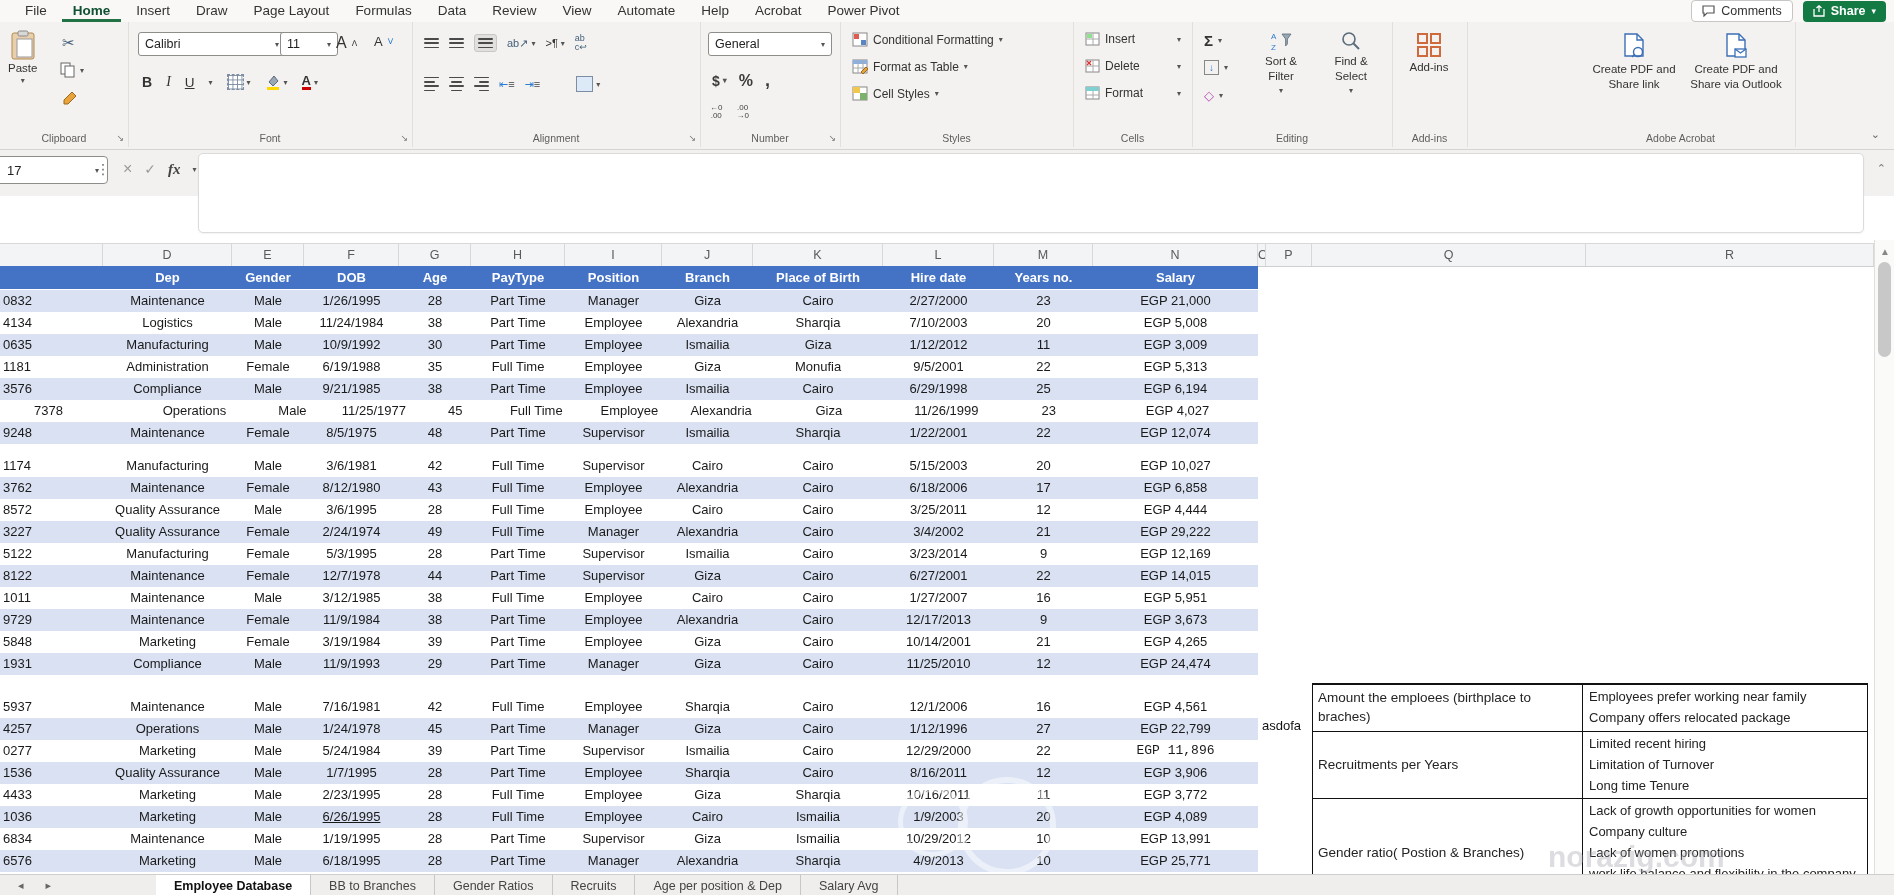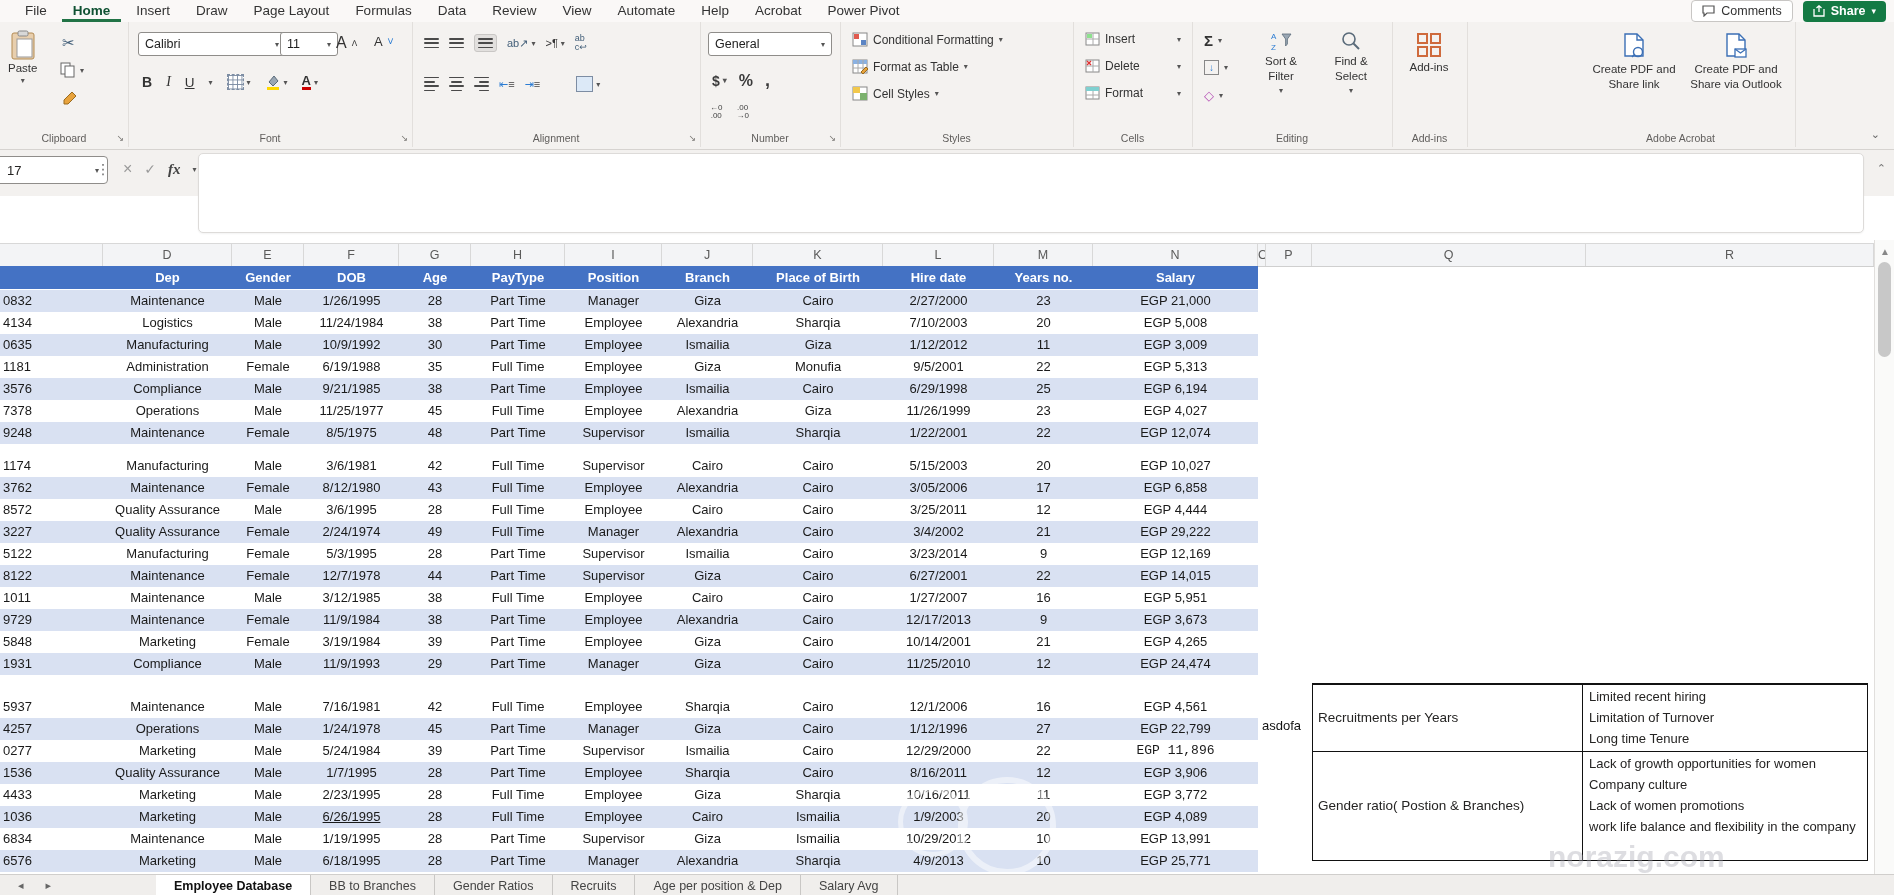--- a/index.html
+++ b/index.html
@@ -553,21 +553,21 @@
           <div class="ecell" style="width: 72px;">38</div>
           <div class="ecell" style="width: 94px;">Part Time</div>
           <div class="ecell" style="width: 97px;">Employee</div>
           <div class="ecell" style="width: 91px;">Ismailia</div>
           <div class="ecell" style="width: 130px;">Cairo</div>
           <div class="ecell" style="width: 111px;">6/29/1998</div>
           <div class="ecell" style="width: 99px;">25</div>
           <div class="ecell" style="width: 165px;">EGP 6,194</div>
         </div>
         <div class="erow">
-          <div class="ecell cid" style="width: 103px;">7378</div>
+          <div class="ecell cid" style="width: 103px; margin-left: 31px;">7378</div>
           <div class="ecell" style="width: 129px;">Operations</div>
           <div class="ecell" style="width: 72px;">Male</div>
           <div class="ecell" style="width: 95px;">11/25/1977</div>
           <div class="ecell" style="width: 72px;">45</div>
           <div class="ecell" style="width: 94px;">Full Time</div>
           <div class="ecell" style="width: 97px;">Employee</div>
           <div class="ecell" style="width: 91px;">Alexandria</div>
           <div class="ecell" style="width: 130px;">Giza</div>
           <div class="ecell" style="width: 111px;">11/26/1999</div>
           <div class="ecell" style="width: 99px;">23</div>
@@ -605,21 +605,21 @@
         <div class="erow band">
           <div class="ecell cid" style="width: 103px;">3762</div>
           <div class="ecell" style="width: 129px;">Maintenance</div>
           <div class="ecell" style="width: 72px;">Female</div>
           <div class="ecell" style="width: 95px;">8/12/1980</div>
           <div class="ecell" style="width: 72px;">43</div>
           <div class="ecell" style="width: 94px;">Full Time</div>
           <div class="ecell" style="width: 97px;">Employee</div>
           <div class="ecell" style="width: 91px;">Alexandria</div>
           <div class="ecell" style="width: 130px;">Cairo</div>
-          <div class="ecell" style="width: 111px;">3/05/2006</div>
+          <div class="ecell" style="width: 111px;">6/18/2006</div>
           <div class="ecell" style="width: 99px;">17</div>
           <div class="ecell" style="width: 165px;">EGP 6,858</div>
         </div>
         <div class="erow">
           <div class="ecell cid" style="width: 103px;">8572</div>
           <div class="ecell" style="width: 129px;">Quality Assurance</div>
           <div class="ecell" style="width: 72px;">Male</div>
           <div class="ecell" style="width: 95px;">3/6/1995</div>
           <div class="ecell" style="width: 72px;">28</div>
           <div class="ecell" style="width: 94px;">Full Time</div>
@@ -839,20 +839,25 @@
           <div class="ecell" style="width: 130px;">Sharqia</div>
           <div class="ecell" style="width: 111px;">4/9/2013</div>
           <div class="ecell" style="width: 99px;">10</div>
           <div class="ecell" style="width: 165px;">EGP 25,771</div>
         </div>
       </div>
     <div class="stray">asdofa</div>
 
     <div class="bq">
       <div id="bq-rows">
+          <div class="bq-row" style="height: 46px;">
+            <div class="bq-what">Amount the emploees (birthplace to braches)</div>
+            <div class="bq-why">Employees prefer working near family
+Company offers relocated package</div>
+          </div>
           <div class="bq-row" style="height: 66px;">
             <div class="bq-what">Recruitments per Years</div>
             <div class="bq-why">Limited recent hiring
 Limitation of Turnover
 Long time Tenure</div>
           </div>
           <div class="bq-row" style="height: 108px;">
             <div class="bq-what">Gender ratio( Postion &amp; Branches)</div>
             <div class="bq-why">Lack of growth opportunities for women
 Company culture

